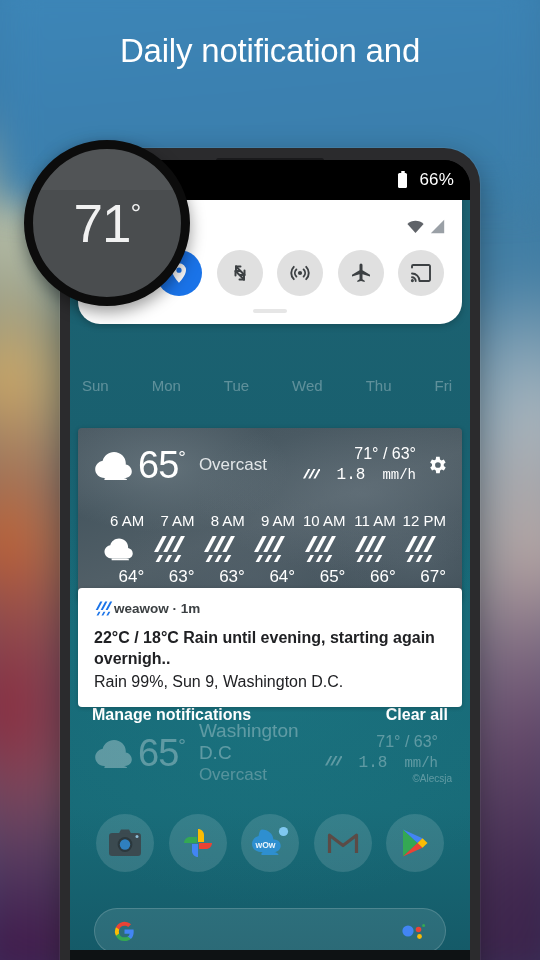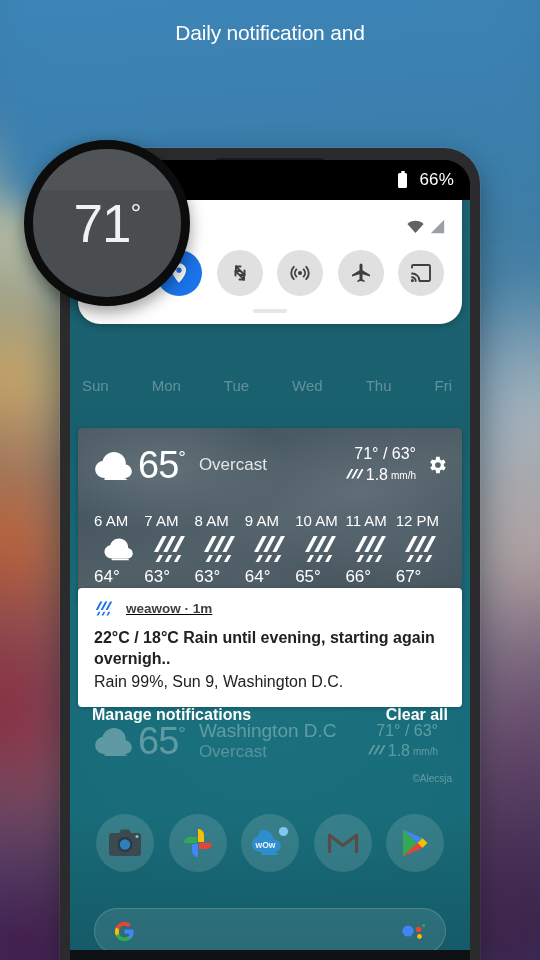--- a/index.html
+++ b/index.html
@@ -28,23 +28,23 @@
     filter:blur(26px);
   }
   .bg-top {
     position:absolute; left:0; right:0; top:-30px; height:230px;
     background:linear-gradient(175deg,#3d87b9 0%, #3b80b0 55%, #3c7ea8 100%);
     filter:blur(18px);
   }
 
   
   .headline {
-    position:absolute; top:18px; left:0; right:0;
+    position:absolute; top:28px; left:0; right:0;
     text-align:center; color:#fff;
-    font-size:21px; line-height:1.42; font-weight:400;
+    font-size:33px; line-height:1.42; font-weight:400;
     letter-spacing:-.2px;
     z-index:40;
   }
 
   
   .phone {
     position:absolute; left:60px; top:148px;
     width:420px; height:830px;
     background:#2b2b2d;
     border-radius:36px 36px 0 0;
@@ -145,39 +145,39 @@
 
   .wx-head { display:flex; align-items:center; }
   .wx-cloud { width:44px; height:34px; position:relative; flex:none; margin-right:2px; }
   .wx-temp { color:#fff; font-size:38px; font-weight:300; line-height:1; letter-spacing:-1px; }
   .wx-temp sup { font-size:19px; vertical-align:super; line-height:0; }
   .wx-place { margin-left:14px; flex:1; }
   .wx-city { color:#fff; font-size:19px; line-height:1.18; }
   .wx-cond { color:#e2e6e8; font-size:17px; line-height:1.2; }
   .wx-right { text-align:right; margin-right:10px; }
   .wx-hl { color:#fff; font-size:16px; line-height:1.3; }
-  .wx-rain { color:#fff; font-size:16px; display:flex; align-items:center; justify-content:space-between; gap:3px; line-height:1.3; }
-  .wx-rain small { font-size:10px; }
+  .wx-rain { color:#fff; font-size:16px; display:flex; align-items:center; justify-content:space-between; gap:17px; line-height:1.3;font-family:Liberation Mono, monospace; }
+  .wx-rain small { font-size:14px; }
   .gear { width:22px; height:22px; flex:none; }
 
   .wx-hours { display:flex; justify-content:space-between; margin-top:26px; padding:0 2px; }
-  .hr { text-align:left; width:52px; }
+  .hr { text-align:right; width:52px; }
   .hr-t { color:#fff; font-size:15px; }
   .hr-ic { height:34px; display:flex; align-items:center; justify-content:center; margin:3px 0 1px; }
   .hr-v { color:#fff; font-size:17px; }
 
   
   .note {
     position:absolute; left:8px; right:8px; top:388px;
     background:#fff; border-radius:4px;
     padding:13px 16px 15px 16px;
     z-index:5;
     box-shadow:0 1px 4px rgba(0,0,0,.22);
   }
-  .note-head { display:flex; align-items:flex-start; gap:12px; margin-bottom:12px;text-decoration:underline; }
+  .note-head { display:flex; align-items:flex-start; gap:0; margin-bottom:12px; }
   .note-app { color:#3c4043; font-size:13.5px; font-weight:bold; }
   .note-ttl { color:#202124; font-size:16px; font-weight:bold; line-height:1.3; }
   .note-sub { color:#202124; font-size:16px; line-height:1.35; margin-top:1px; }
 
   
   .manage {
     position:absolute; left:8px; right:8px; top:498px;
     height:78px; z-index:4;
     padding:8px 14px 0 14px;
     display:flex; align-items:flex-start; justify-content:space-between;

